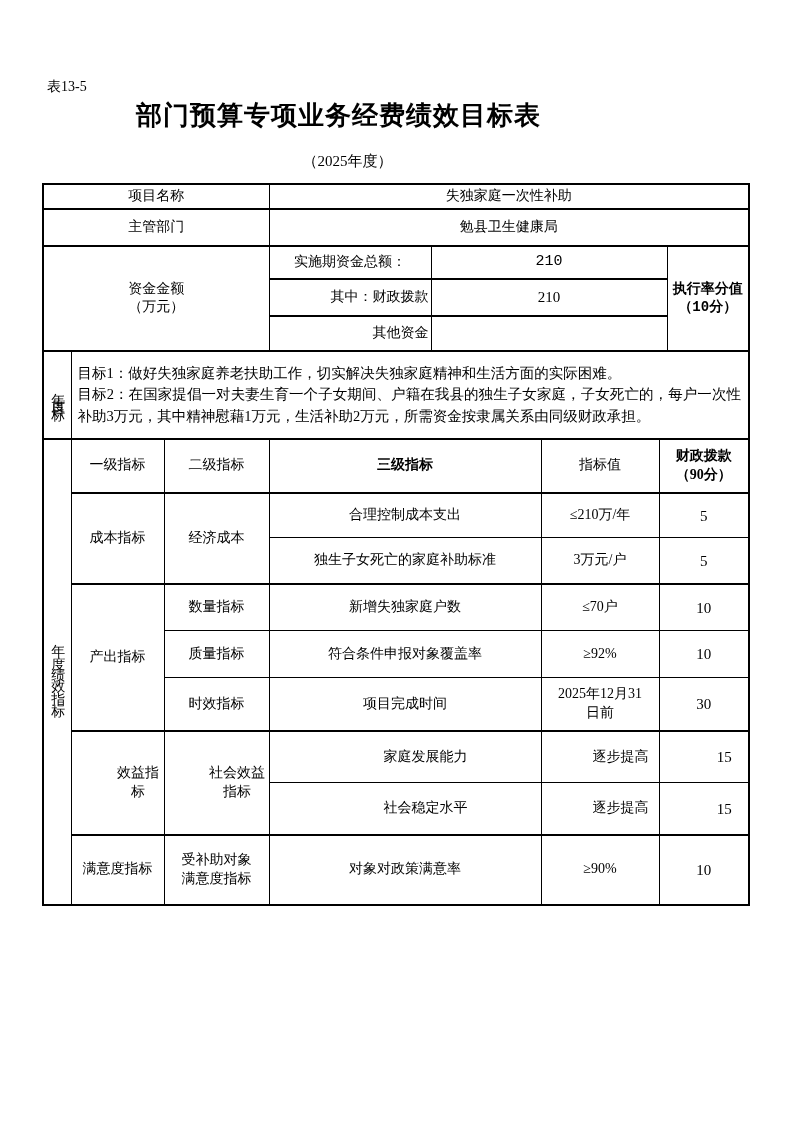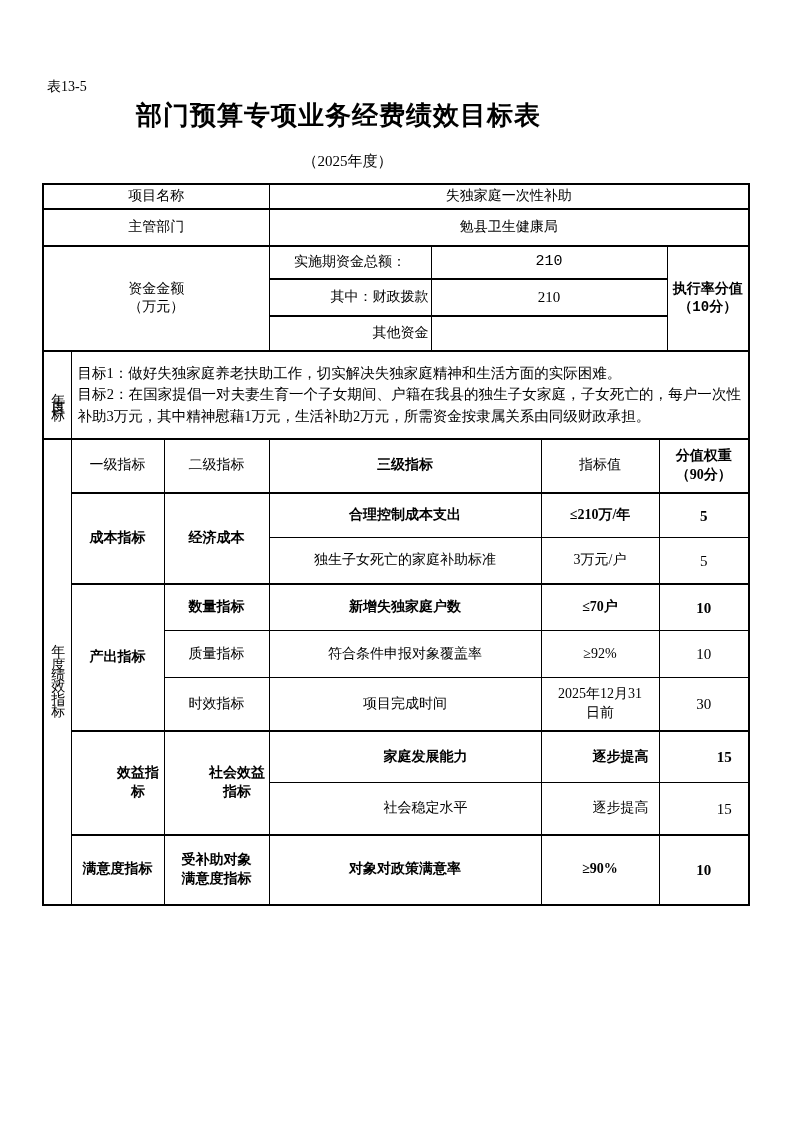--- a/index.html
+++ b/index.html
@@ -69,21 +69,21 @@
   .vlabel-goal { letter-spacing: 5px; }
   .vlabel-perf { letter-spacing: 12px; }
 
   .goal-cell {
     text-align: justify; vertical-align: middle;
     padding: 5px 7px 5px 6px;
     line-height: 21.5px; font-size: 14.5px;
   }
   .goal-cell p { text-align: justify; }
 
-  .thick-top td { border-top-width: 2px; font-weight: bold; }
+  .thick-top td { border-top-width: 2px; }
   .num { font-size: 15px; }
 </style>
 </head>
 <body>
 
 <div class="form-code">表13-5</div>
 <div class="doc-title">部门预算专项业务经费绩效目标表</div>
 <div class="doc-subtitle">（2025年度）</div>
 
 <div class="tables-wrap">
@@ -148,21 +148,21 @@
         <col style="width:118px">
         <col style="width:90px">
       </colgroup>
     <tbody>
         <tr class="h54">
       <td rowspan="9"><span class="vlabel vlabel-perf">年度绩效指标</span></td>
       <td>一级指标</td>
       <td>二级指标</td>
       <td class="bold">三级指标</td>
       <td>指标值</td>
-      <td class="bold preline">分值权重
+      <td class="bold preline">财政拨款
 （90分）</td>
     </tr>
     <tr class="h45 thick-top">
       <td rowspan="2">成本指标</td>
       <td rowspan="2">经济成本</td>
       <td>合理控制成本支出</td>
       <td>≤210万/年</td>
       <td class="num">5</td>
     </tr>
     <tr class="h46">

